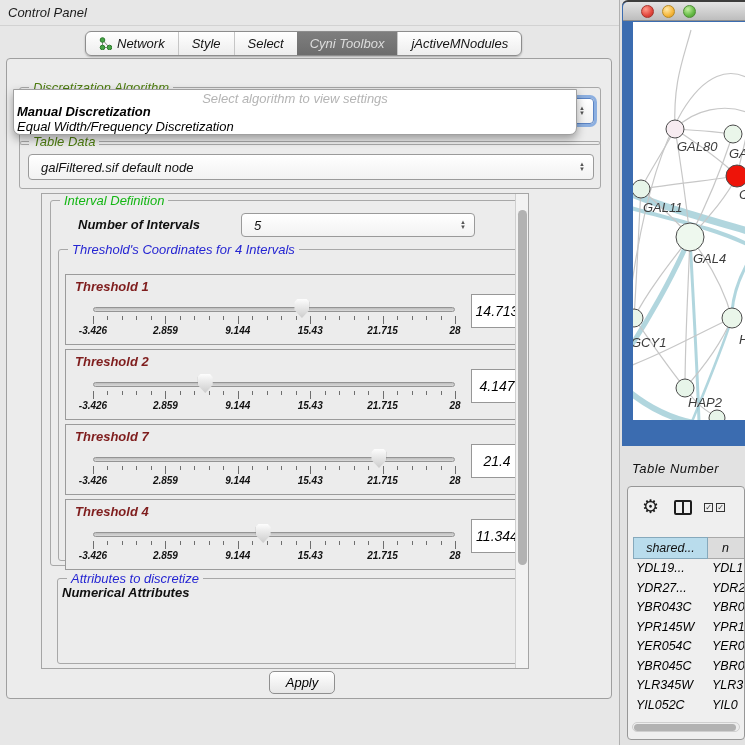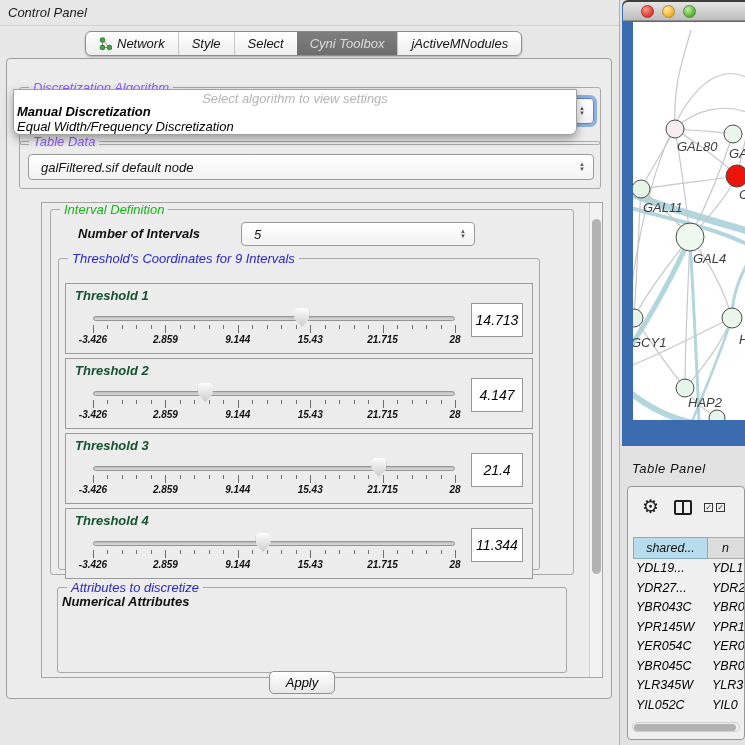--- a/index.html
+++ b/index.html
@@ -22,21 +22,21 @@
   .tabseg.divided { border-left:1px solid #c6c6c6; }
   .tabseg.selected { background:linear-gradient(#7e7e7e,#6d6d6d); color:#dcdcdc; border-left:none; }
   #top-tabs { left:85px; top:31px; }
   #bottom-tabs { left:143px; top:704px; }
 
   #content { left:6px; top:58px; width:606px; height:641px; background:#ececec;
     border:1px solid #9f9f9f; border-radius:4px; }
 
   .groupbox { position:absolute; border:1px solid #a8a8a8; border-radius:3px; }
   .grouplabel { position:absolute; top:-8px; left:9px; background:#ececec; padding:0 4px;
-    font-size:13px; color:#8b5cf6; white-space:nowrap; }
+    font-size:13px; color:#4d7c0f; white-space:nowrap; }
   .grouplabel.green { color:#14b614; }
   .grouplabel.blue  { color:#2525d2; }
 
   .combo { position:absolute; background:linear-gradient(#ffffff,#f2f2f2); border:1px solid #9a9a9a;
     border-radius:4px; font-size:13px; color:#111; }
   .combo .combo-text { position:absolute; left:12px; top:0; line-height:24px; }
   .stepper { position:absolute; right:8px; top:50%; transform:translateY(-50%);
     display:flex; flex-direction:column; align-items:center; color:#555; }
   .stepper span { font-size:6px; line-height:5px; }
 
@@ -48,35 +48,35 @@
     border:1px solid #a0a0a0; border-radius:0 0 7px 7px; box-shadow:0 4px 10px rgba(0,0,0,0.35); z-index:20; }
   #popup-hint { position:absolute; top:1px; left:0; width:100%; text-align:center;
     font-size:13px; color:#b4b4b4; }
   .popup-item { position:absolute; left:3px; font-size:13px; color:#000; white-space:nowrap; }
   .popup-item.bold { font-weight:bold; }
 
   #tabledata-group { left:12px; top:82px; width:582px; height:48px; }
   #tabledata-combo { left:8px; top:12px; width:566px; height:26px; }
   #tabledata-combo .combo-text { line-height:26px; }
 
-  #scrollpane { left:34px; top:143px; width:562px; height:476px; border:1px solid #a5a5a5;
+  #scrollpane { left:34px; top:134px; width:488px; height:476px; border:1px solid #a5a5a5;
     background:#ececec; overflow:hidden; }
   #vscroll-track { position:absolute; right:0; top:0; width:13px; height:100%;
     background:#f2f2f2; border-left:1px solid #cfcfcf; }
   #vscroll-thumb { position:absolute; left:2px; top:16px; width:9px; height:355px;
     background:#b2b2b2; border-radius:5px; }
 
   #interval-group { left:8px; top:6px; width:524px; height:366px; }
   #num-intervals-label { position:absolute; left:27px; top:16px; font-size:13px; font-weight:bold; color:#111; }
   #num-intervals-combo { left:190px; top:12px; width:234px; height:24px; }
   #thr-group { left:7px; top:48px; width:482px; height:312px; }
 
   .thr-panel { position:absolute; left:6px; width:468px; height:71px;
     border:1px solid #9b9b9b; background:#ececec; }
-  .thr-title { position:absolute; left:9px; top:4px; font-size:13px; font-weight:bold; color:#14532d; }
+  .thr-title { position:absolute; left:9px; top:4px; font-size:13px; font-weight:bold; color:#7f1d1d; }
   .thr-track { position:absolute; left:27px; top:32px; width:362px; height:5px;
     background:linear-gradient(#bdbdbd,#dadada); border:1px solid #949494; border-radius:3px; }
   .thr-thumb { position:absolute; top:24px; width:15px; height:19px;
     background:linear-gradient(#fdfdfd,#cccccc);
     clip-path:polygon(18% 0,82% 0,100% 16%,100% 58%,50% 100%,0 58%,0 16%);
     filter:drop-shadow(0 0 1px #777); }
   .tickrow { position:absolute; left:27px; top:41px; width:362px; height:9px; }
   .tick { position:absolute; top:0; width:1px; background:#6e6e6e; }
   .tick.minor { height:4px; }
   .tick.major { height:8px; }
@@ -201,21 +201,21 @@
         <div class="grouplabel green">Interval Definition</div>
         <div id="num-intervals-label">Number of Intervals</div>
         <div class="combo" id="num-intervals-combo">
           <div class="combo-text">5</div>
           <div class="stepper">
               <span>▲</span>
               <span>▼</span>
             </div>
         </div>
         <div class="groupbox" id="thr-group">
-          <div class="grouplabel blue">Threshold's Coordinates for 9 Intervals</div>
+          <div class="grouplabel blue">Threshold's Coordinates for 4 Intervals</div>
           <div id="thr-panels">
               <div class="thr-panel" style="top: 24px;">
                 <div class="thr-title">Threshold 1</div>
                 <div class="thr-track"></div>
                 <div class="thr-thumb" style="left: 228.445px;"></div>
                 <div class="tickrow">
                   <div class="tick major" style="left: 0%;"></div>
                   <div class="tick minor" style="left: 4%;"></div>
                   <div class="tick minor" style="left: 8%;"></div>
                   <div class="tick minor" style="left: 12%;"></div>
@@ -288,21 +288,21 @@
                   <div class="ticklabel" style="left: 0%;">-3.426</div>
                   <div class="ticklabel" style="left: 20%;">2.859</div>
                   <div class="ticklabel" style="left: 40%;">9.144</div>
                   <div class="ticklabel" style="left: 60%;">15.43</div>
                   <div class="ticklabel" style="left: 80%;">21.715</div>
                   <div class="ticklabel" style="left: 100%;">28</div>
                 </div>
                 <div class="thr-value">4.147</div>
               </div>
               <div class="thr-panel" style="top: 174px;">
-                <div class="thr-title">Threshold 3</div>
+                <div class="thr-title">Threshold 7</div>
                 <div class="thr-track"></div>
                 <div class="thr-thumb" style="left: 305.474px;"></div>
                 <div class="tickrow">
                   <div class="tick major" style="left: 0%;"></div>
                   <div class="tick minor" style="left: 4%;"></div>
                   <div class="tick minor" style="left: 8%;"></div>
                   <div class="tick minor" style="left: 12%;"></div>
                   <div class="tick minor" style="left: 16%;"></div>
                   <div class="tick major" style="left: 20%;"></div>
                   <div class="tick minor" style="left: 24%;"></div>
@@ -447,21 +447,21 @@
           <text x="106" y="177" font-size="13" fill="#3c3c3c" font-family="Liberation Sans, sans-serif">C</text>
           <text x="10" y="190" font-size="13" fill="#3c3c3c" font-family="Liberation Sans, sans-serif">GAL11</text>
           <text x="60" y="241" font-size="13" fill="#3c3c3c" font-family="Liberation Sans, sans-serif">GAL4</text>
           <text x="-2" y="325" font-size="13" fill="#3c3c3c" font-family="Liberation Sans, sans-serif">GCY1</text>
           <text x="106" y="322" font-size="13" fill="#3c3c3c" font-family="Liberation Sans, sans-serif">H</text>
           <text x="55" y="385" font-size="13" fill="#3c3c3c" font-family="Liberation Sans, sans-serif">HAP2</text>
         </svg>
     </div>
   </div>
 
-  <div class="abs" id="table-panel-title" style="left:12px; top:461px;">Table Panel</div>
+  <div class="abs" id="table-panel-title" style="left:12px; top:461px;">Table Number</div>
 
   <div class="abs" id="table-container" style="left:7px; top:486px;">
     <div id="tp-gear">⚙</div>
     <div id="tp-colicon"></div>
     <div class="tp-check" id="tp-check1">✓</div>
     <div class="tp-check" id="tp-check2">✓</div>
     <div class="tp-header" id="tp-h1">shared...</div>
     <div class="tp-header" id="tp-h2">n</div>
     <div id="tp-rows">
         <div class="tp-row">

